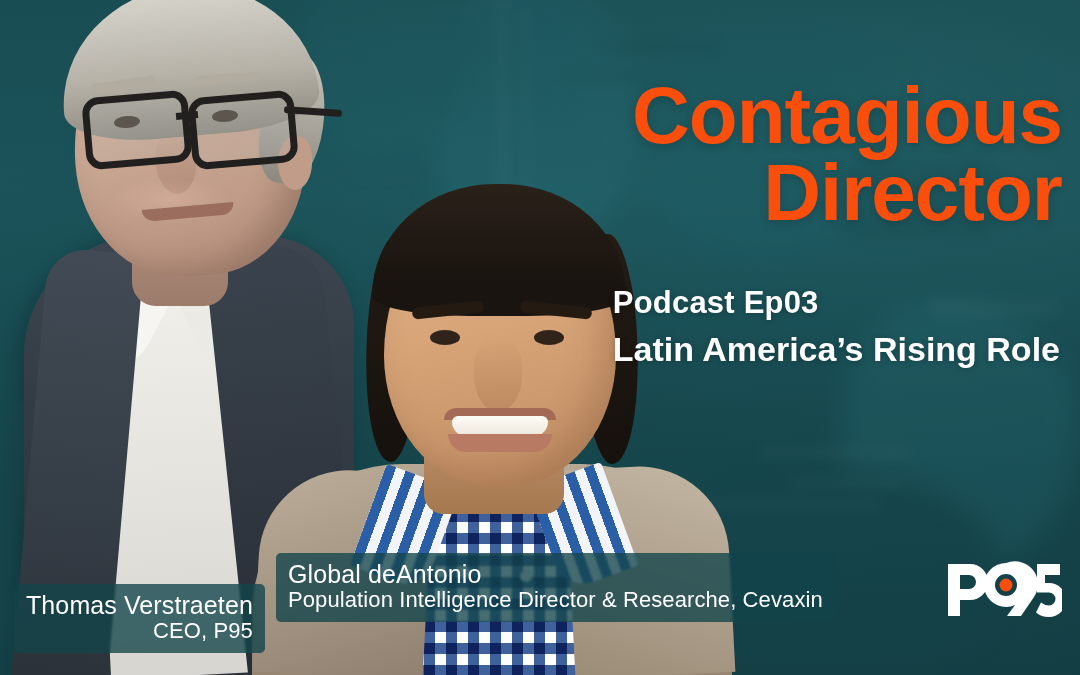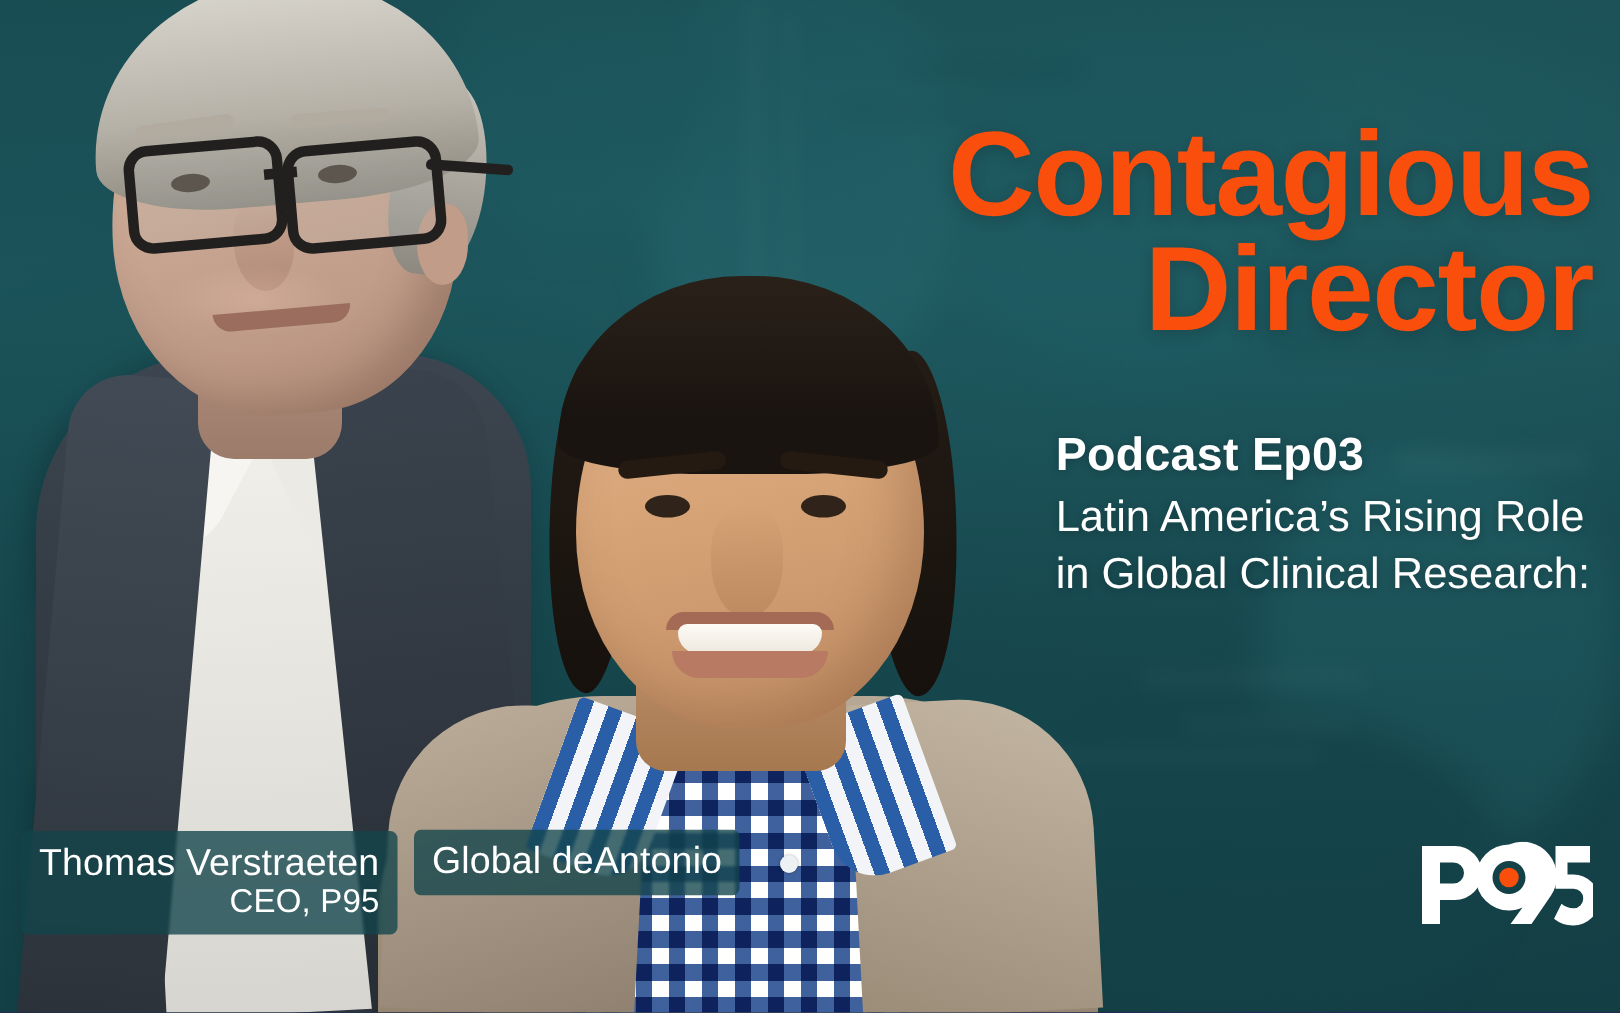--- a/index.html
+++ b/index.html
@@ -220,36 +220,36 @@
   }
   .title .ln{display:block;white-space:nowrap;}
 
   .sub{
     position:absolute;right:20px;top:283px;
     text-align:left;color:#ffffff;
     line-height:1.3;
     text-shadow:0 1px 6px rgba(0,0,0,.25);
   }
   .sub .ep{display:block;font-size:31px;font-weight:700;letter-spacing:.2px;margin-bottom:4px;}
-  .sub .ln{display:block;font-size:29px;font-weight:400;white-space:nowrap;}
+  .sub .ln{display:block;font-size:34px;font-weight:700;white-space:nowrap;}
 
   
   .plate{
     position:absolute;
     background:rgba(18,68,74,.78);
     border-radius:5px;
     padding:7px 12px 9px 12px;
     color:#fff;
     line-height:1.12;
     backdrop-filter:blur(1px);
   }
   .plate .nm{display:block;font-size:25px;font-weight:400;white-space:nowrap;letter-spacing:.1px;}
   .plate .rl{display:block;font-size:22px;font-weight:400;white-space:nowrap;letter-spacing:.1px;}
 
-  .plate-thomas{left:14px;top:554px;text-align:right;}
+  .plate-thomas{left:14px;top:584px;text-align:right;}
   .plate-rodrigo{left:276px;top:553px;text-align:left;}
 
   
   .logo{position:absolute;right:18px;bottom:56px;width:116px;height:58px;}
   .logo svg{display:block;width:100%;height:100%;}
 </style>
 </head>
 <body>
 
 <div class="canvas">
@@ -336,30 +336,30 @@
   </div>
 
   <div class="title">
     <span class="ln">Contagious</span>
     <span class="ln">Director</span>
   </div>
 
   <div class="sub">
     <span class="ep">Podcast Ep03</span>
     <span class="ln">Latin America’s Rising Role</span>
-    <span class="ln">in Global Clinical Research:</span>
   </div>
 
   <div class="plate plate-thomas">
     <span class="nm">Thomas Verstraeten</span>
     <span class="rl">CEO, P95</span>
   </div>
 
   <div class="plate plate-rodrigo">
     <span class="nm">Global deAntonio</span>
+    <span class="rl">Population Intelligence Director &amp; Researche, Cevaxin</span>
   </div>
 
   <div class="logo">
     <svg viewBox="0 0 232 116" xmlns="http://www.w3.org/2000/svg" aria-hidden="true">
 
       <path d="M4 6 h44 a36 36 0 0 1 0 72 h-20 v32 h-24 z
                M28 28 v28 h18 a14 14 0 0 0 0 -28 z" fill="#ffffff" fill-rule="evenodd"></path>
 
       <path d="M120 4 a44 44 0 0 0 0 88 q10 0 18 -4 l-16 22 h28 l26 -38 a46 46 0 0 0 -56 -68 z
                M120 26 a22 22 0 1 1 0 44 a22 22 0 0 1 0 -44 z" fill="#ffffff" fill-rule="evenodd"></path>

